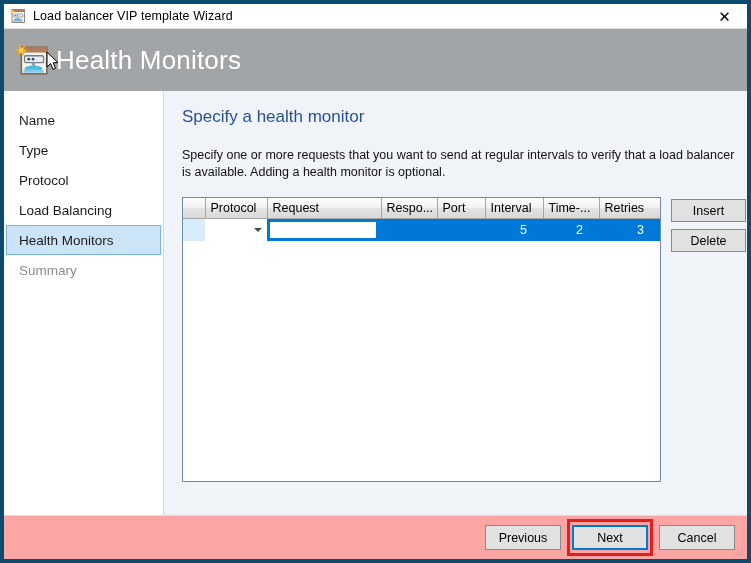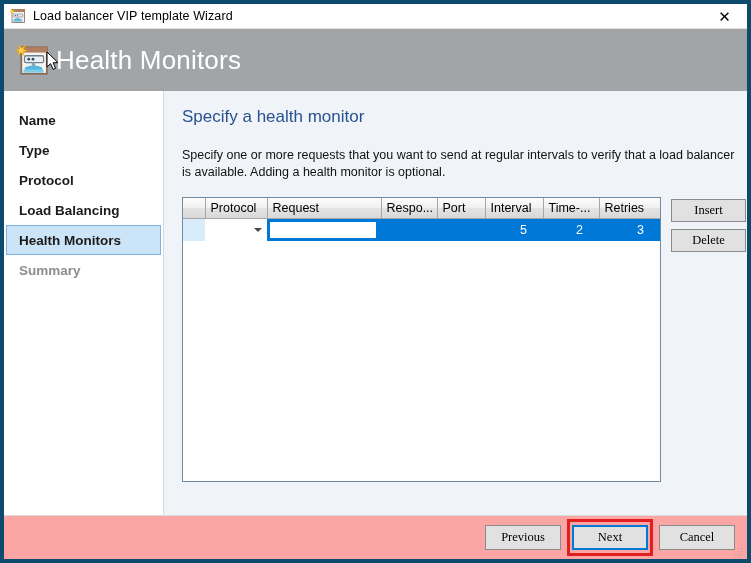--- a/index.html
+++ b/index.html
@@ -106,21 +106,20 @@
   .nav-item {
     height: 30px;
     margin: 0 2px;
     display: flex;
     align-items: center;
     padding-left: 12px;
     font-size: 13.5px;
     color: #1b1b1b;
     box-sizing: border-box;
     border: 1px solid transparent;
-    font-weight: bold;
   }
   .nav-item.selected {
     background: #cce4f7;
     border: 1px solid #7cb0e0;
   }
   .nav-item.disabled { color: #8d8d8d; }
 
   .main {
     flex: 1;
     background: #f0f3f7;
@@ -245,21 +244,21 @@
   td.num { text-align: right; padding-right: 16px !important; }
 
   .side-buttons {
     margin-left: 10px;
     padding-top: 2px;
     display: flex;
     flex-direction: column;
     gap: 7px;
   }
   .btn {
-    font-family: Liberation Serif, serif;
+    font-family: Liberation Sans, sans-serif;
     font-size: 12.5px;
     color: #000;
     background: #e1e1e1;
     border: 1px solid #888a8c;
     height: 23px;
     min-width: 75px;
     padding: 0 10px;
     box-sizing: border-box;
     cursor: default;
   }

